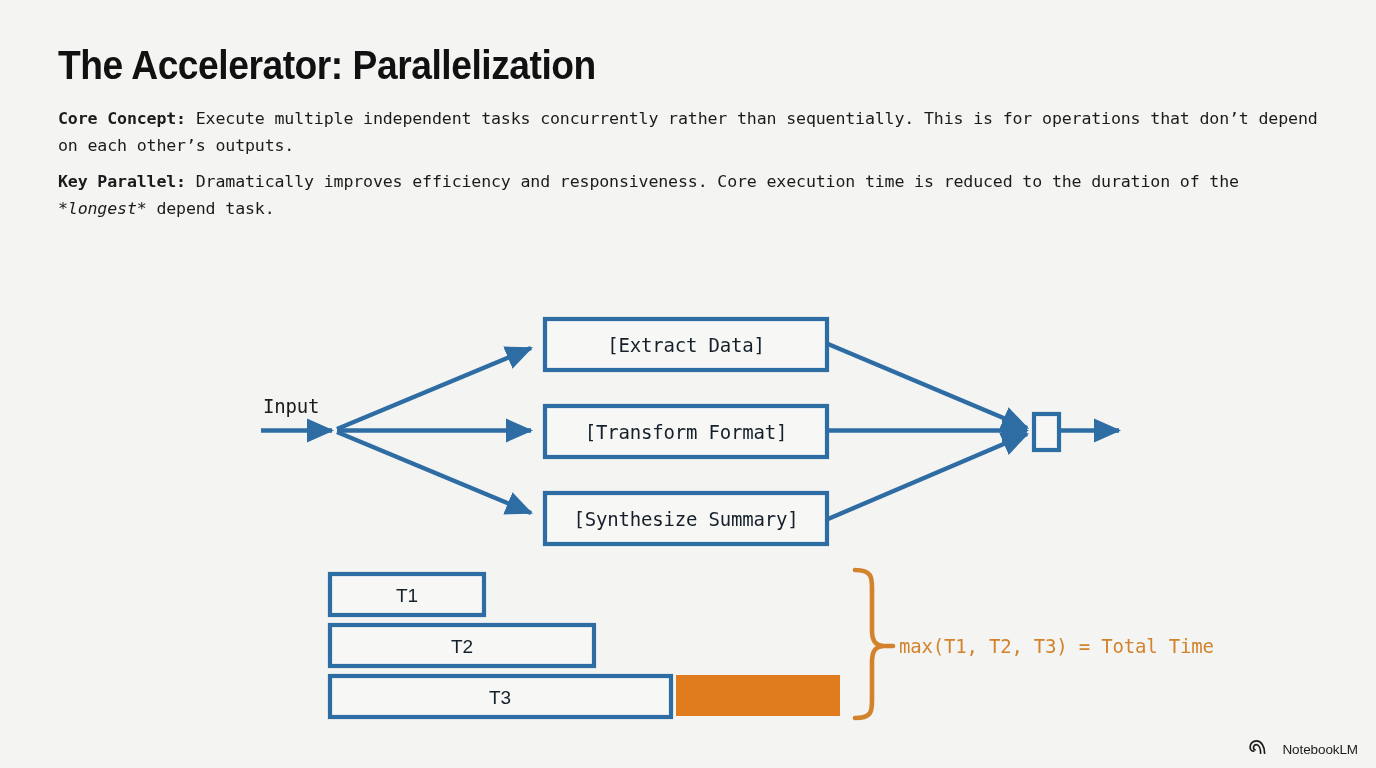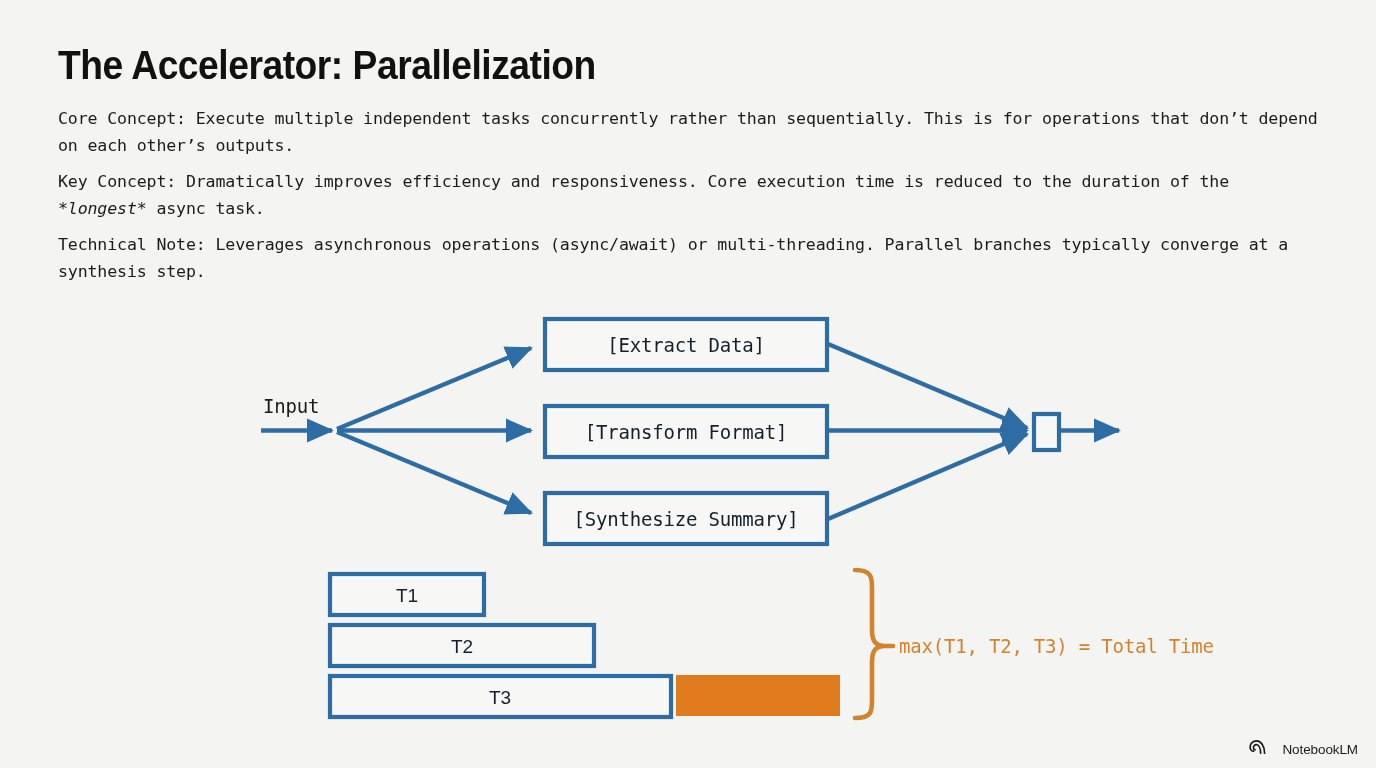--- a/index.html
+++ b/index.html
@@ -45,21 +45,21 @@
     font-family: "DejaVu Sans Mono", "Liberation Mono", monospace;
     font-size: 16.6px;
     line-height: 26.5px;
     color: #1b1b1b;
     letter-spacing: -0.15px;
   }
   #para-0 { top: 106px; }
   #para-1 { top: 169px; }
   #para-2 { top: 232px; }
   .body-block .lead {
-    font-weight: normal;
+    font-weight: bold;
   }
   .body-block .ital {
     font-style: italic;
     text-align: center;
   }
 
   
   .diagram {
     position: absolute;
     left: 0;
@@ -117,26 +117,23 @@
 
 <div class="slide">
 
   <div class="title">The Accelerator: Parallelization</div>
 
   <div class="body-block" id="para-0">
     <span class="lead">Core Concept:</span><span> Execute multiple independent tasks concurrently rather than sequentially. This is for operations that don’t depend on each other’s outputs.</span>
   </div>
 
   <div class="body-block" id="para-1">
-    <span class="lead">Key Concept:</span><span> Dramatically improves efficiency and responsiveness. Core execution time is reduced to the duration of the </span><span class="ital">*longest*</span><span> async task.</span>
+    <span class="lead">Key Parallel:</span><span> Dramatically improves efficiency and responsiveness. Core execution time is reduced to the duration of the </span><span class="ital">*longest*</span><span> depend task.</span>
   </div>
 
-  <div class="body-block" id="para-2">
-    <span class="lead">Technical Note:</span><span> Leverages asynchronous operations (async/await) or multi-threading. Parallel branches typically converge at a synthesis step.</span>
-  </div>
 
   <svg class="diagram" viewBox="0 0 1376 768" width="1376" height="768">
 
     <defs>
       <marker id="arrowblue" viewBox="0 0 10 10" refX="9.2" refY="5" markerWidth="6.2" markerHeight="6.2" orient="auto-start-reverse">
         <path d="M 0 0.6 L 10 5 L 0 9.4 z" fill="#2e6da4"></path>
       </marker>
     </defs>
 
     <g>

